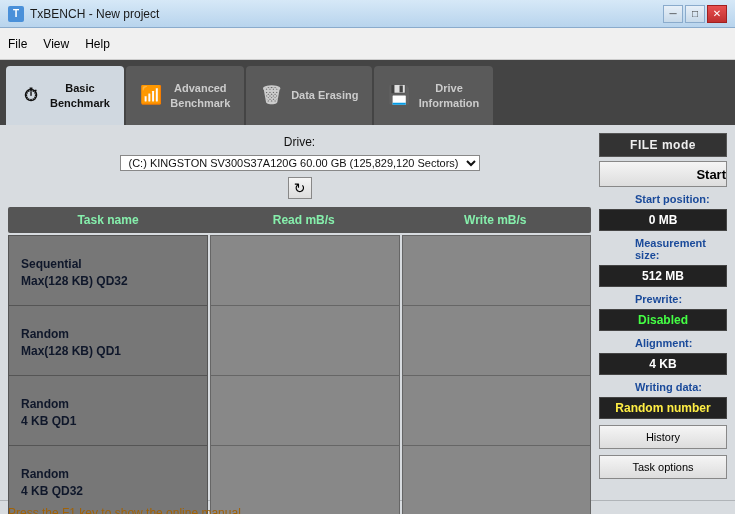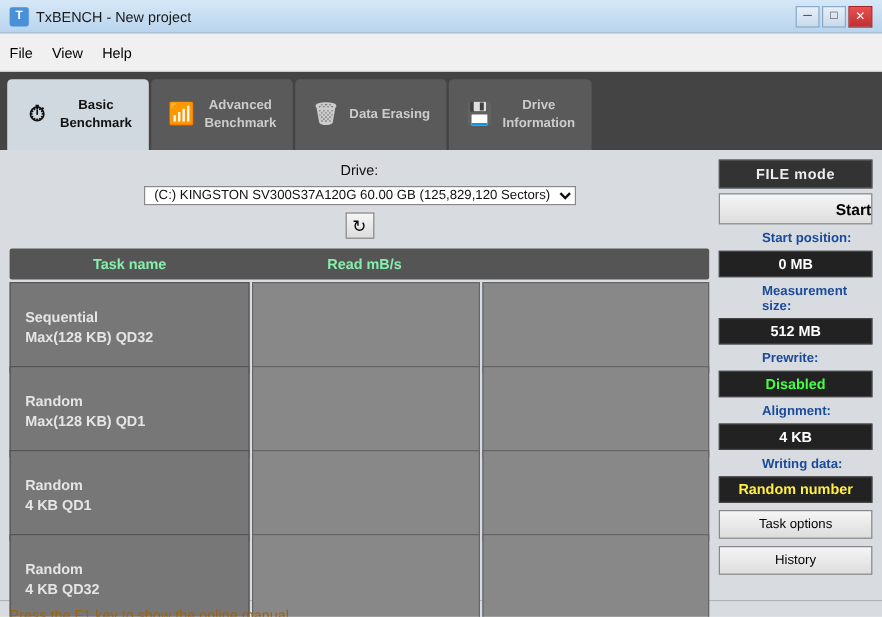--- a/index.html
+++ b/index.html
@@ -146,21 +146,21 @@
     }
     .table-header div { padding: 2px 6px; }
     .table-row {
       display: grid;
       grid-template-columns: 200px 1fr 1fr;
       gap: 2px;
       height: 68px;
     }
     .task-name-cell {
       background: #777;
-      color: #e5e5e5;
+      color: #0f172a;
       font-size: 12px;
       font-weight: bold;
       display: flex;
       align-items: center;
       padding: 20px 12px;
       line-height: 1.4;
       border: 1px solid #555;
     }
     .task-data-cell {
       background: #888;
@@ -276,20 +276,21 @@
       <span class="drive-label">Drive:</span>
       <select class="drive-select"><option>(C:) KINGSTON SV300S37A120G  60.00 GB (125,829,120 Sectors)</option></select>
       <div class="drive-refresh-btn">↻</div>
     </div>
 
     <div class="task-table">
 
       <div class="table-header">
         <div>Task name</div>
         <div>Read mB/s</div>
+        <div>Write mB/s</div>
       </div>
 
       <div class="table-row">
         <div class="task-name-cell">Sequential<br>Max(128 KB) QD32</div>
         <div class="task-data-cell"></div>
         <div class="task-data-cell"></div>
       </div>
 
       <div class="table-row">
         <div class="task-name-cell">Random<br>Max(128 KB) QD1</div>
@@ -323,20 +324,20 @@
 
     <span class="param-label">Prewrite:</span>
     <div class="param-value green">Disabled</div>
 
     <span class="param-label">Alignment:</span>
     <div class="param-value">4 KB</div>
 
     <span class="param-label">Writing data:</span>
     <div class="param-value yellow">Random number</div>
 
+    <button class="action-btn">History</button>
     <button class="action-btn">Task options</button>
-    <button class="action-btn">History</button>
   </div>
 </div>
 
 <div class="statusbar">
   <span>Press the F1 key to show the online manual.</span>
 </div>
 
 </body></html>

